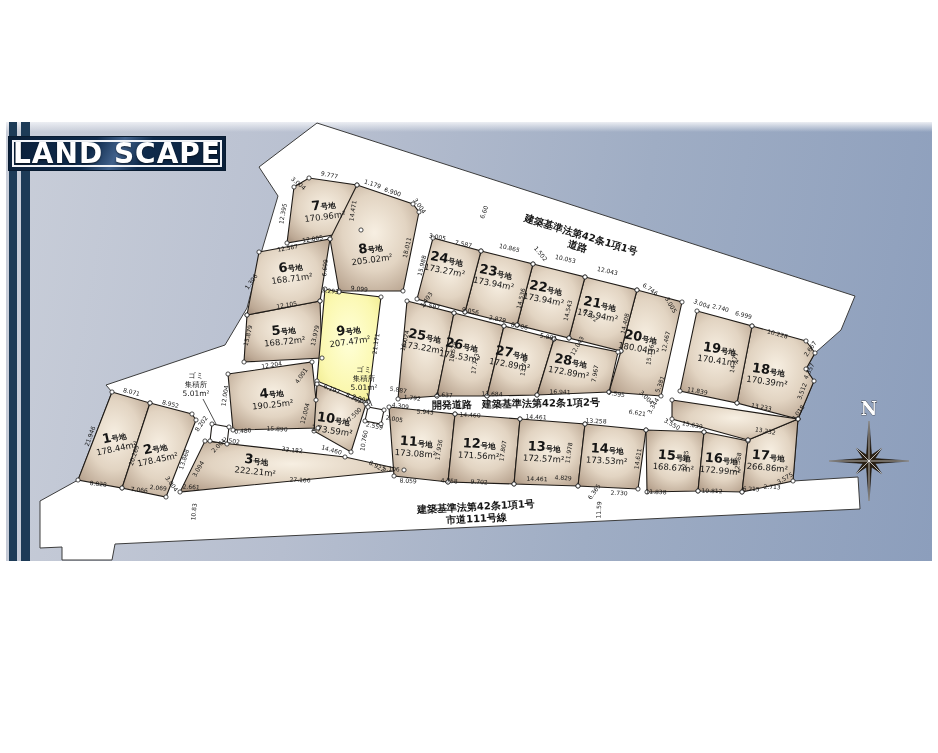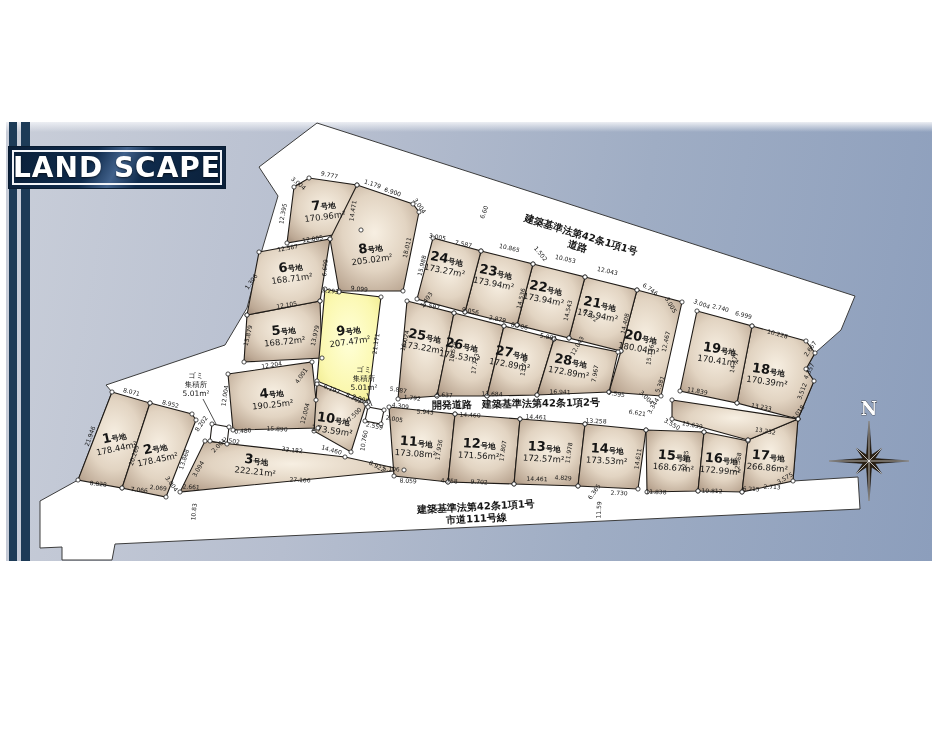--- a/index.html
+++ b/index.html
@@ -5,21 +5,21 @@
   html,body{margin:0;padding:0;background:#ffffff;}
   .page{position:relative;width:938px;height:753px;background:#ffffff;overflow:hidden;
         font-family:"DejaVu Sans","Liberation Sans",sans-serif;}
   .photo{position:absolute;left:6px;top:122px;width:926px;height:439px;
          background:linear-gradient(100deg,#c9ced9 0%,#b6becf 35%,#9fadc4 65%,#8c9ebc 100%);}
   .photo .sheen{position:absolute;left:0;top:0;width:100%;height:10px;
          background:linear-gradient(#eceef3,rgba(236,238,243,0));}
   .stripe{position:absolute;top:122px;height:439px;background:#1d3b57;}
   .stripe.s1{left:9px;width:8px;}
   .stripe.s2{left:21px;width:9px;}
-  .banner{position:absolute;left:8px;top:146px;width:218px;height:43px;
+  .banner{position:absolute;left:8px;top:136px;width:218px;height:35px;
           background:linear-gradient(118deg,#0a1f38 0%,#0f2b4c 38%,#41618b 50%,#0f2b4c 62%,#0a1f38 100%);
           border:1px solid #091c31;box-sizing:border-box;}
   .banner .inner{position:absolute;inset:3px;border:2px solid #f2f4f8;
           display:flex;align-items:center;justify-content:center;}
   .banner .txt{color:#ffffff;font-weight:bold;font-size:28px;letter-spacing:1px;
           text-shadow:0 1px 2px rgba(0,0,0,.6);white-space:nowrap;}
   svg.map{position:absolute;left:0;top:0;width:938px;height:753px;}
   svg .site{fill:#ffffff;stroke:#3c3c3c;stroke-width:1;}
   svg .plot{stroke:#1f1b17;stroke-width:1.1;}
   svg .dot{fill:#ffffff;stroke:#222222;stroke-width:0.8;}

